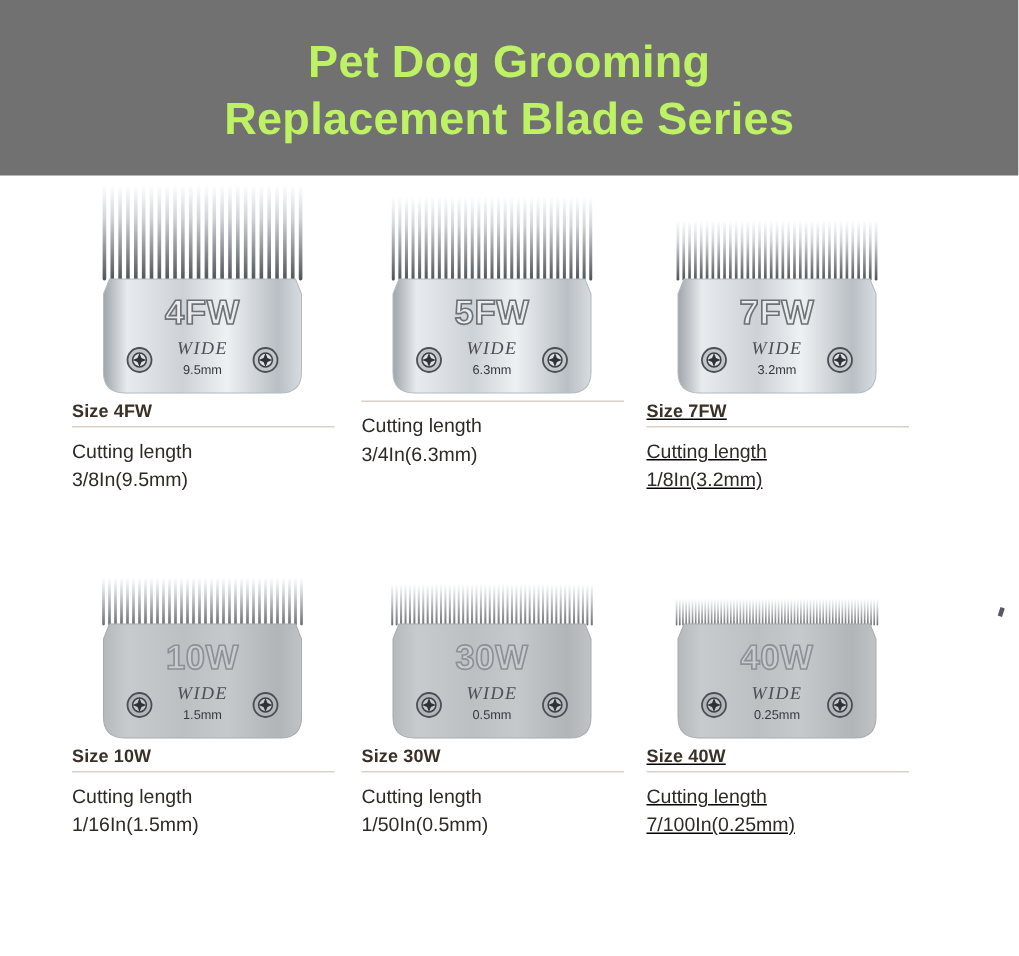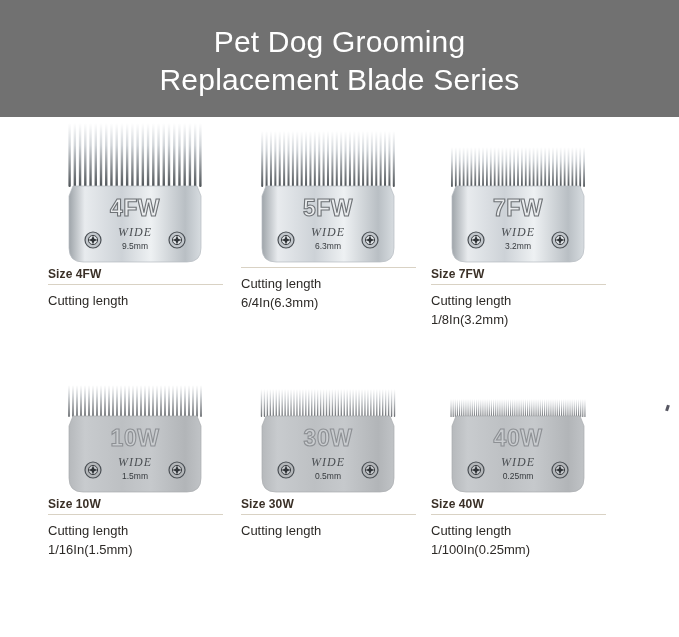--- a/index.html
+++ b/index.html
@@ -14,23 +14,23 @@
   
   .banner{
     width:679px;height:117px;
     background:#717171;
     display:flex;flex-direction:column;
     align-items:center;justify-content:center;
     box-sizing:border-box;
     padding-top:4px;
   }
   .banner-line{
-    color:#ffffff;
+    color:#bef264;
     font-family:"Liberation Sans", sans-serif;
-    font-weight:normal;
+    font-weight:bold;
     font-size:30px;
     line-height:38px;
     letter-spacing:0.2px;
     white-space:nowrap;
     text-align:center;
   }
 
   
   .grid{
     position:relative;
@@ -40,21 +40,21 @@
   .row{
     display:flex;
     width:679px;
   }
   .cell{
     width:190px;
     box-sizing:border-box;
   }
   .cell.r1c1{margin-left:40px;}
   .cell.r1c2{margin-left:3px;}
-  .cell.r1c3{margin-left:0px;}
+  .cell.r1c3{margin-left:0px;text-decoration:underline;}
 
   .blade-wrap{
     height:150px;
     display:flex;
     align-items:flex-end;
     justify-content:center;
     position:relative;
   }
 
   
@@ -186,20 +186,21 @@
       <circle cx="122" cy="119" r="4.6" fill="#dfe3e6" stroke="#3f4347" stroke-width="1"></circle>
       <path d="M122 114.4 L123.3 117.7 L126.6 119 L123.3 120.3 L122 123.6 L120.7 120.3 L117.4 119 L120.7 117.7 Z" fill="#2f3337"></path>
     </g>
   </svg>
           </div>
       </div>
       <div class="caption">
         <div class="size-title">Size 4FW</div>
         <div class="rule"></div>
         <div class="desc">Cutting length</div>
+        <div class="desc">3/8In(9.5mm)</div>
       </div>
     </div>
 
     <div class="cell r1c2">
       <div class="blade-wrap">
         <div class="blade" id="blade-1">
   <svg width="160" height="138" viewBox="0 0 160 138" xmlns="http://www.w3.org/2000/svg">
     <defs>
       <linearGradient id="g1" x1="0" y1="0" x2="1" y2="0">
         <stop offset="0%" stop-color="#9fa5aa"></stop>
@@ -270,21 +271,21 @@
       <circle cx="122" cy="111" r="8" fill="#c2c7cc" stroke="#4b5055" stroke-width="1.2"></circle>
       <circle cx="122" cy="111" r="4.6" fill="#dfe3e6" stroke="#3f4347" stroke-width="1"></circle>
       <path d="M122 106.4 L123.3 109.7 L126.6 111 L123.3 112.3 L122 115.6 L120.7 112.3 L117.4 111 L120.7 109.7 Z" fill="#2f3337"></path>
     </g>
   </svg>
           </div>
       </div>
       <div class="caption">
         <div class="rule"></div>
         <div class="desc">Cutting length</div>
-        <div class="desc">6/4In(6.3mm)</div>
+        <div class="desc">3/4In(6.3mm)</div>
       </div>
     </div>
 
     <div class="cell r1c3">
       <div class="blade-wrap">
         <div class="blade" id="blade-2">
   <svg width="160" height="122" viewBox="0 0 160 122" xmlns="http://www.w3.org/2000/svg">
     <defs>
       <linearGradient id="g2" x1="0" y1="0" x2="1" y2="0">
         <stop offset="0%" stop-color="#9fa5aa"></stop>
@@ -556,20 +557,21 @@
       <circle cx="122" cy="83" r="4.6" fill="#c6c9cc" stroke="#3f4347" stroke-width="1"></circle>
       <path d="M122 78.4 L123.3 81.7 L126.6 83 L123.3 84.3 L122 87.6 L120.7 84.3 L117.4 83 L120.7 81.7 Z" fill="#2f3337"></path>
     </g>
   </svg>
           </div>
       </div>
       <div class="caption">
         <div class="size-title">Size 30W</div>
         <div class="rule"></div>
         <div class="desc">Cutting length</div>
+        <div class="desc">1/50In(0.5mm)</div>
       </div>
     </div>
 
     <div class="cell r1c3">
       <div class="blade-wrap">
         <div class="blade" id="blade-5">
   <svg width="160" height="100" viewBox="0 0 160 100" xmlns="http://www.w3.org/2000/svg">
     <defs>
       <linearGradient id="g5" x1="0" y1="0" x2="1" y2="0">
         <stop offset="0%" stop-color="#b6b9bc"></stop>
@@ -674,21 +676,21 @@
       <circle cx="122" cy="73" r="4.6" fill="#c6c9cc" stroke="#3f4347" stroke-width="1"></circle>
       <path d="M122 68.4 L123.3 71.7 L126.6 73 L123.3 74.3 L122 77.6 L120.7 74.3 L117.4 73 L120.7 71.7 Z" fill="#2f3337"></path>
     </g>
   </svg>
           </div>
       </div>
       <div class="caption">
         <div class="size-title">Size 40W</div>
         <div class="rule"></div>
         <div class="desc">Cutting length</div>
-        <div class="desc">1/100In(0.25mm)</div>
+        <div class="desc">7/100In(0.25mm)</div>
       </div>
     </div>
 
   </div>
 
 </div>
 
 <div class="artifact"></div>
 
 </body></html>

